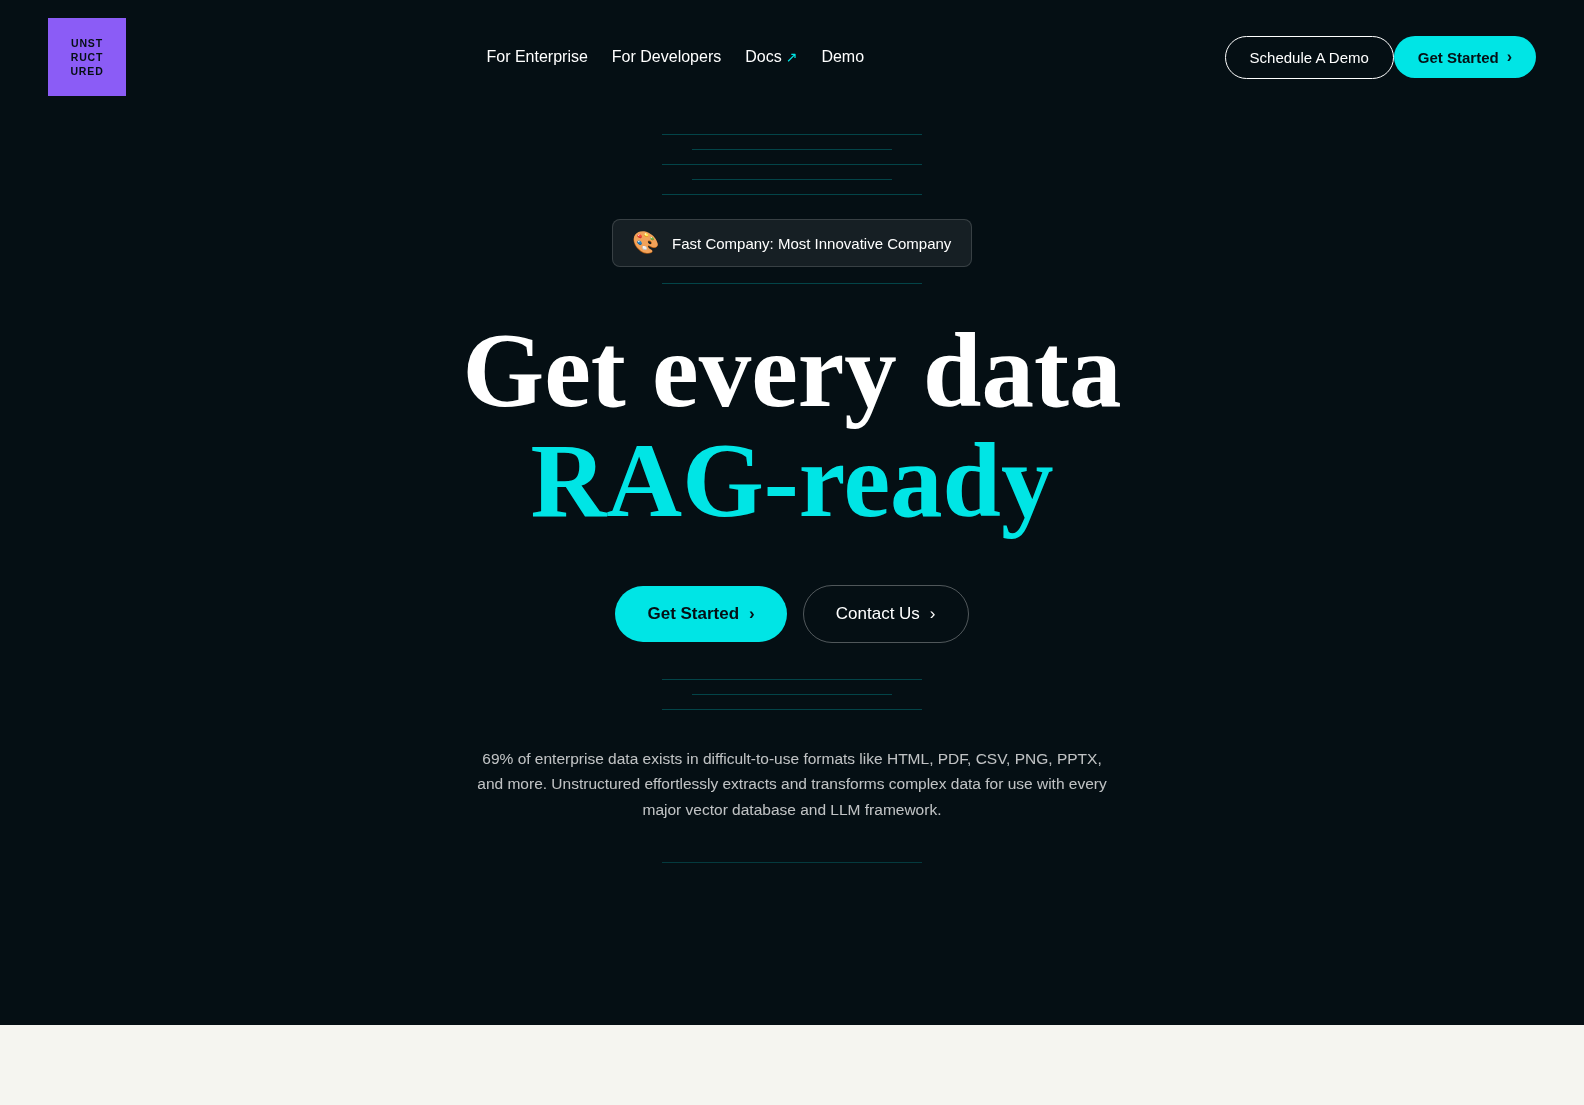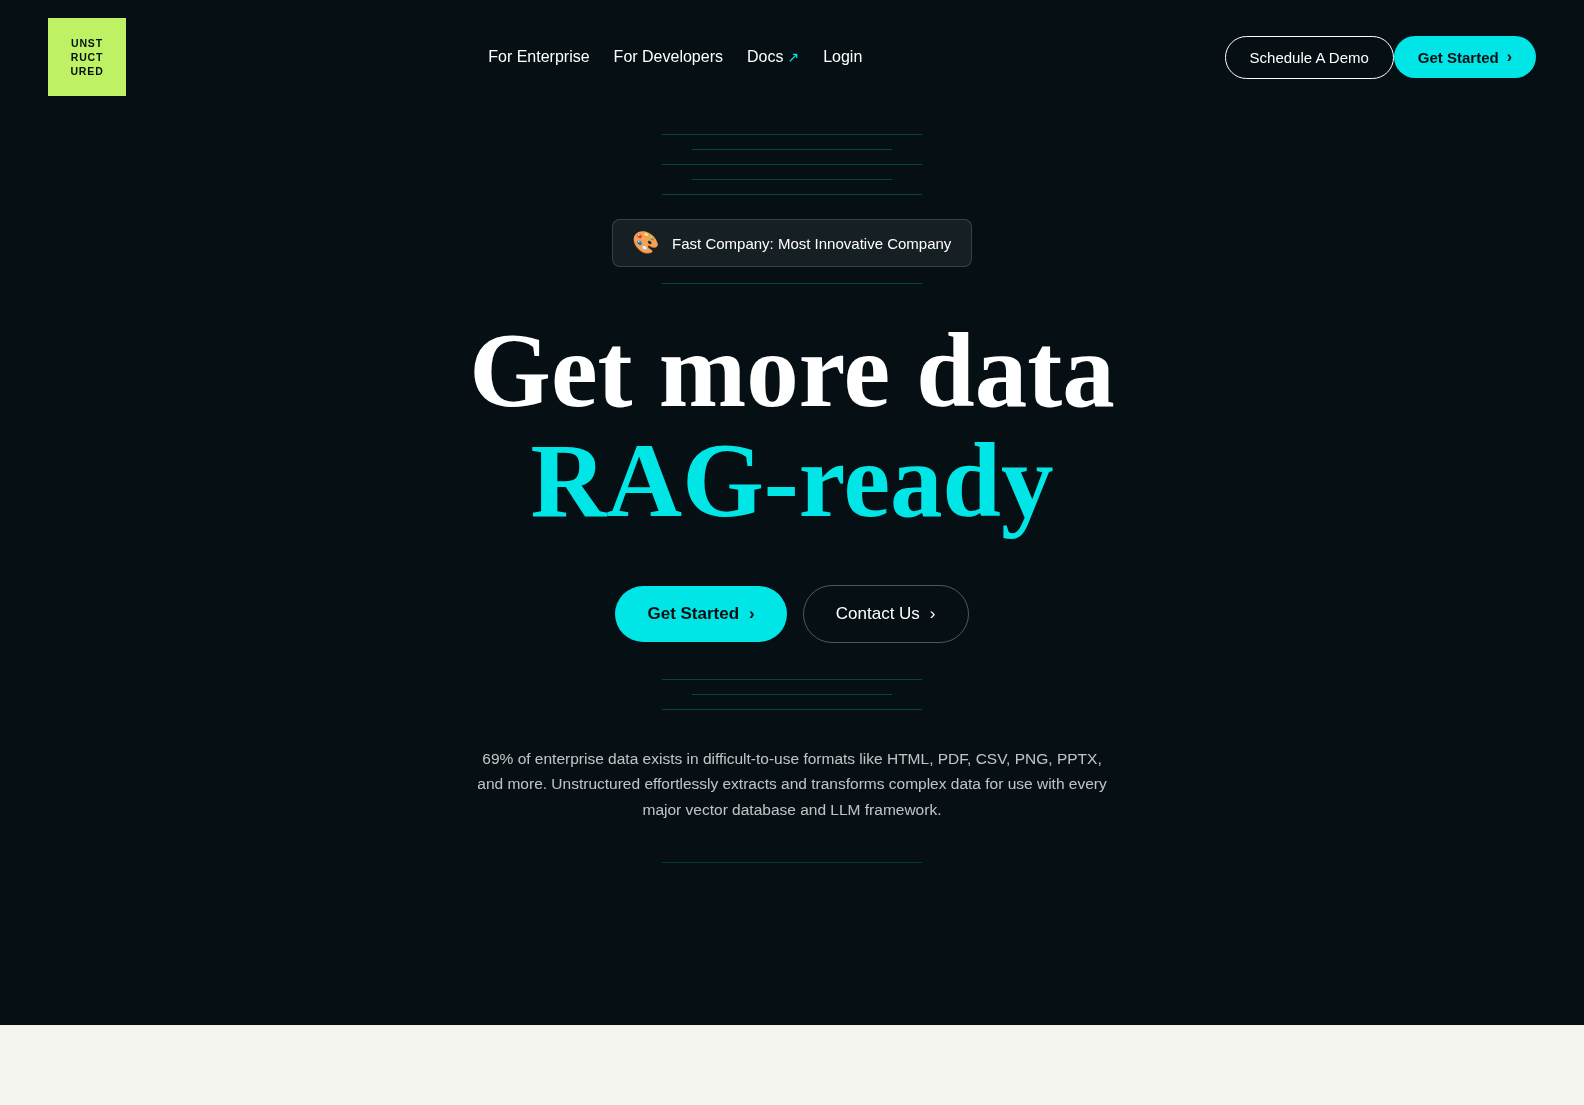--- a/index.html
+++ b/index.html
@@ -21,21 +21,21 @@
     nav {
       display: flex;
       align-items: center;
       justify-content: space-between;
       padding: 18px 48px;
       position: relative;
       z-index: 10;
     }
 
     .logo-box {
-      background-color: #bef264;
+      background-color: #8b5cf6;
       width: 78px;
       height: 78px;
       display: flex;
       align-items: center;
       justify-content: center;
       flex-shrink: 0;
     }
 
     .logo-text {
       color: #050f14;
@@ -271,21 +271,21 @@
         <span>For Enterprise</span>
       </a>
       <a class="nav-link">
         <span>For Developers</span>
       </a>
       <a class="nav-link">
         <span>Docs</span>
         <span class="arrow-icon">↗</span>
       </a>
       <a class="nav-link">
-        <span>Login</span>
+        <span>Demo</span>
       </a>
     </div>
 
     <div class="nav-actions">
       <button class="btn-schedule">Schedule A Demo</button>
       <button class="btn-get-started-nav">
         <span>Get Started</span>
         <span class="chevron">›</span>
       </button>
     </div>
@@ -302,21 +302,21 @@
     </div>
 
     <div class="badge">
       <span class="badge-icon">🎨</span>
       <span class="badge-text">Fast Company: Most Innovative Company</span>
     </div>
 
     <hr class="h-line" style="margin-top:8px;">
 
     <div class="hero-title">
-      <span class="hero-title-line1">Get more data</span>
+      <span class="hero-title-line1">Get every data</span>
       <span class="hero-title-line2">RAG-ready</span>
     </div>
 
     <div class="cta-buttons">
       <button class="btn-get-started-hero">
         <span>Get Started</span>
         <span>›</span>
       </button>
       <button class="btn-contact-us">
         <span>Contact Us</span>

